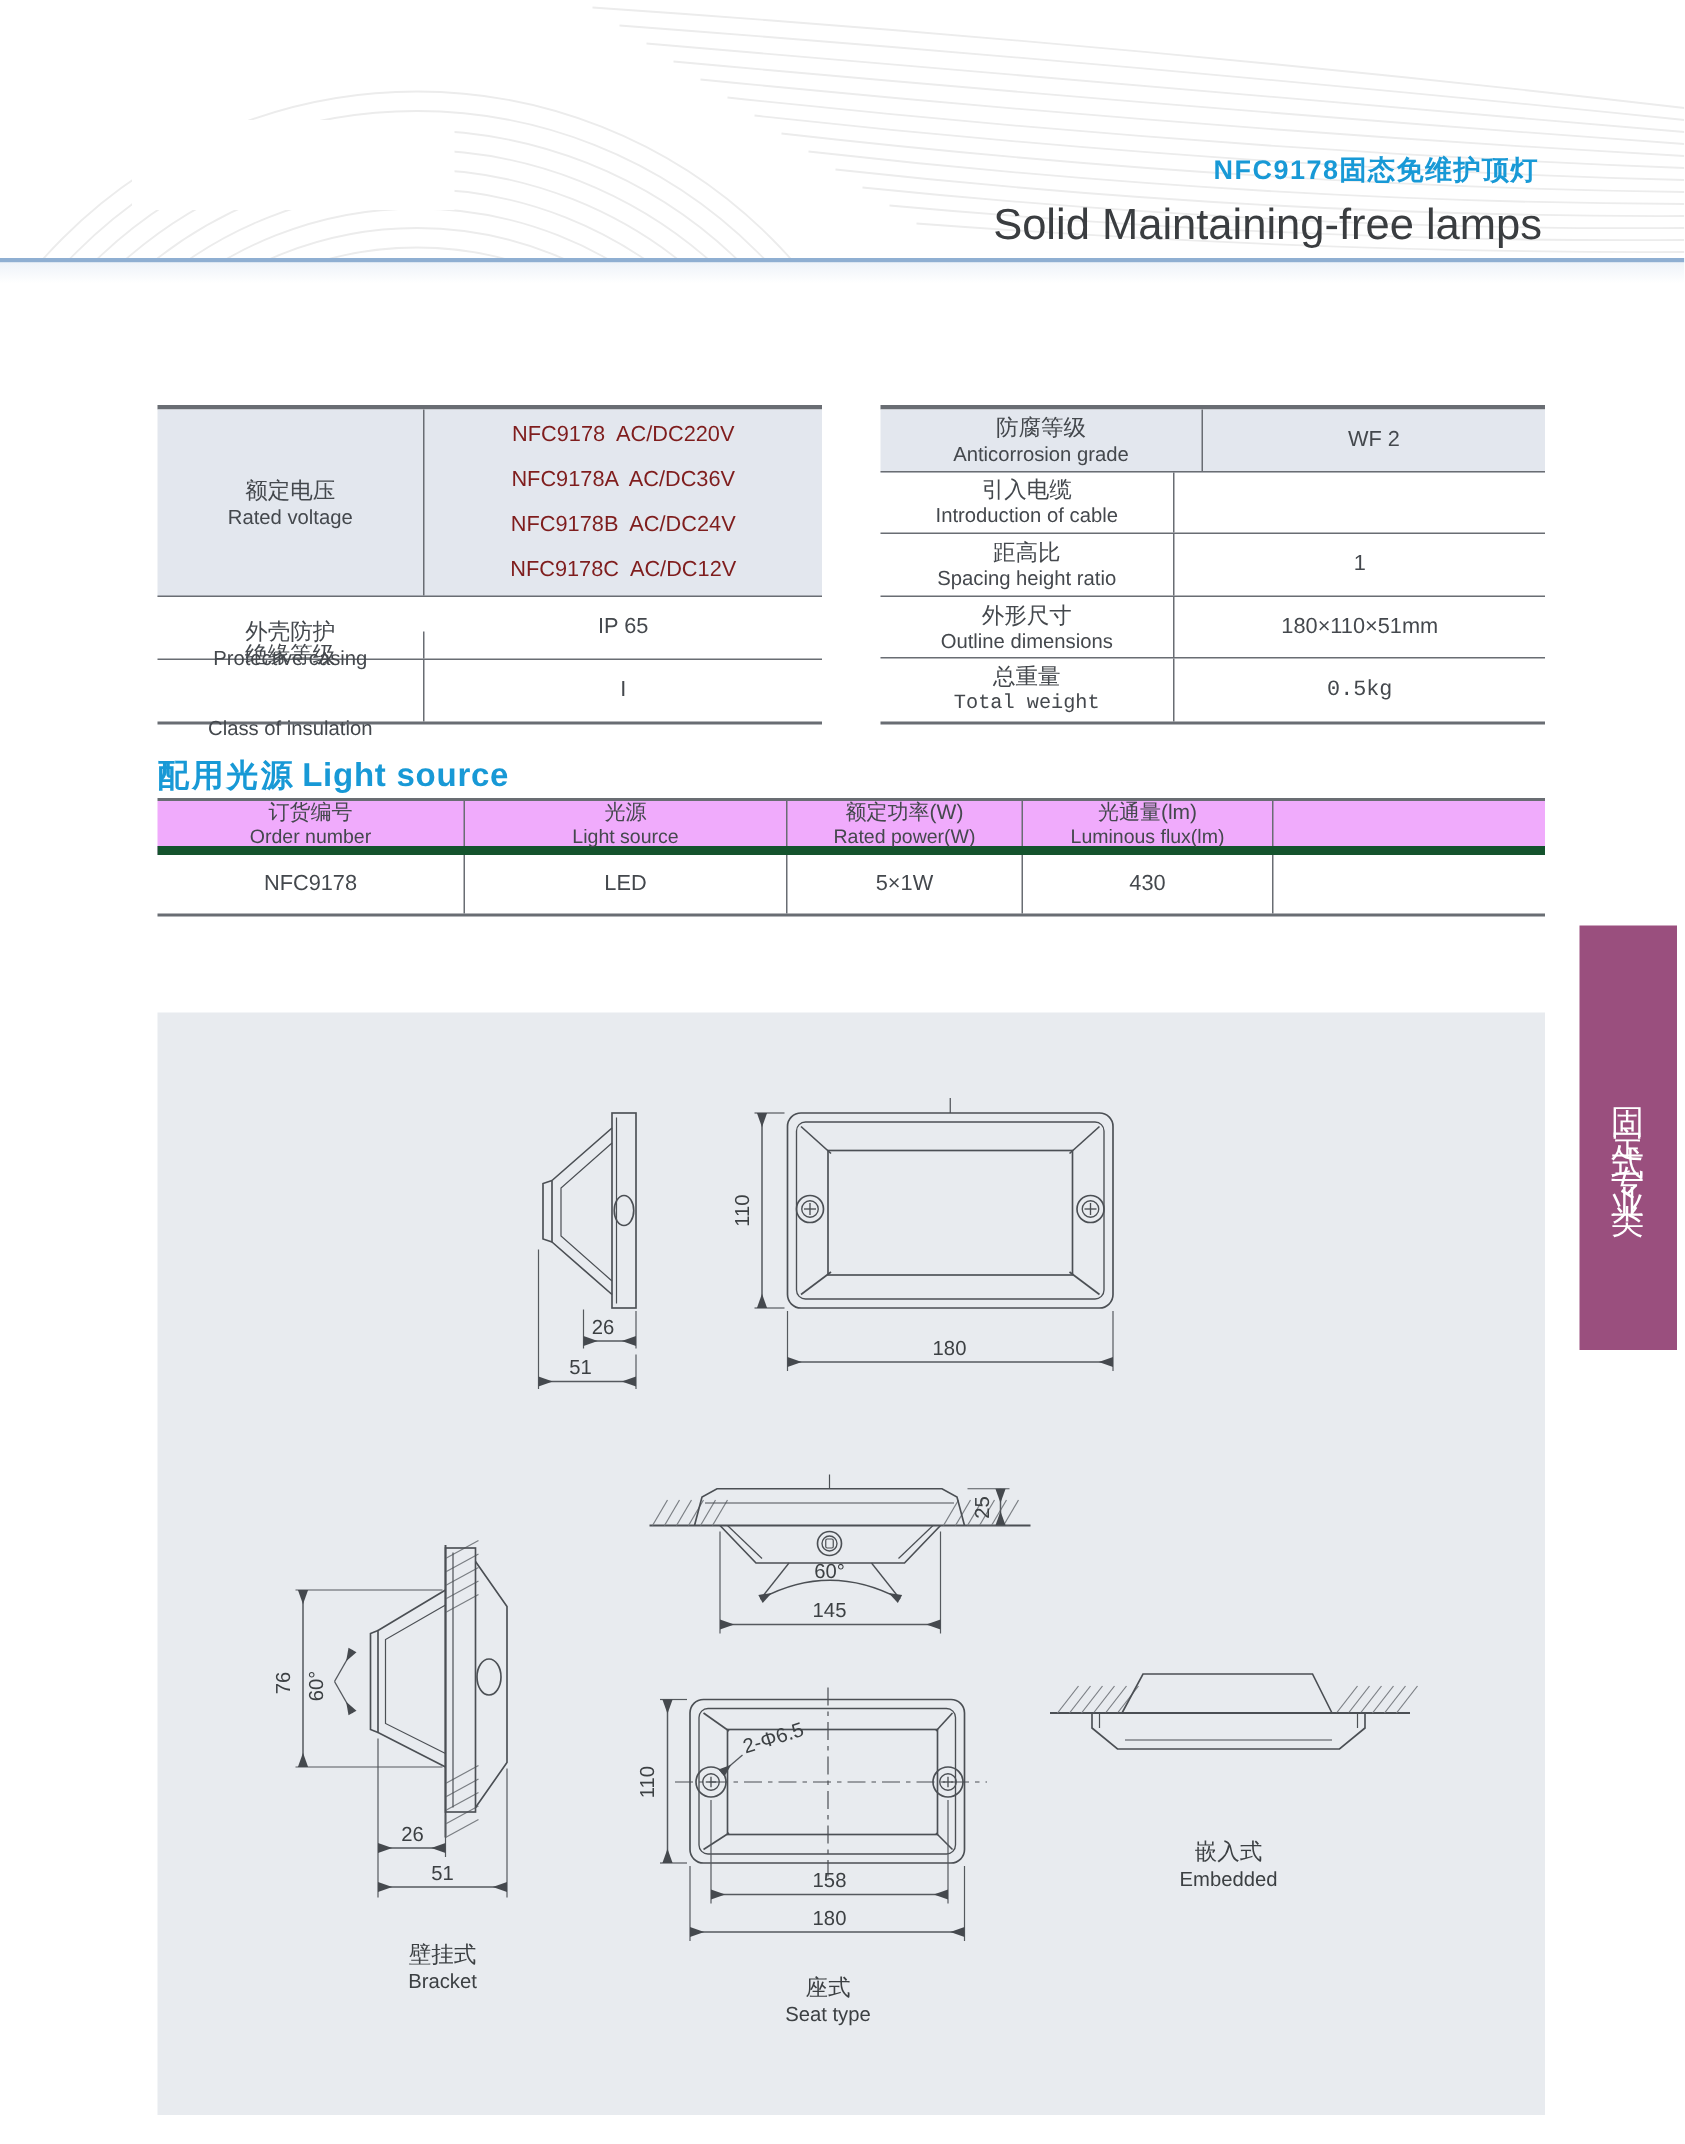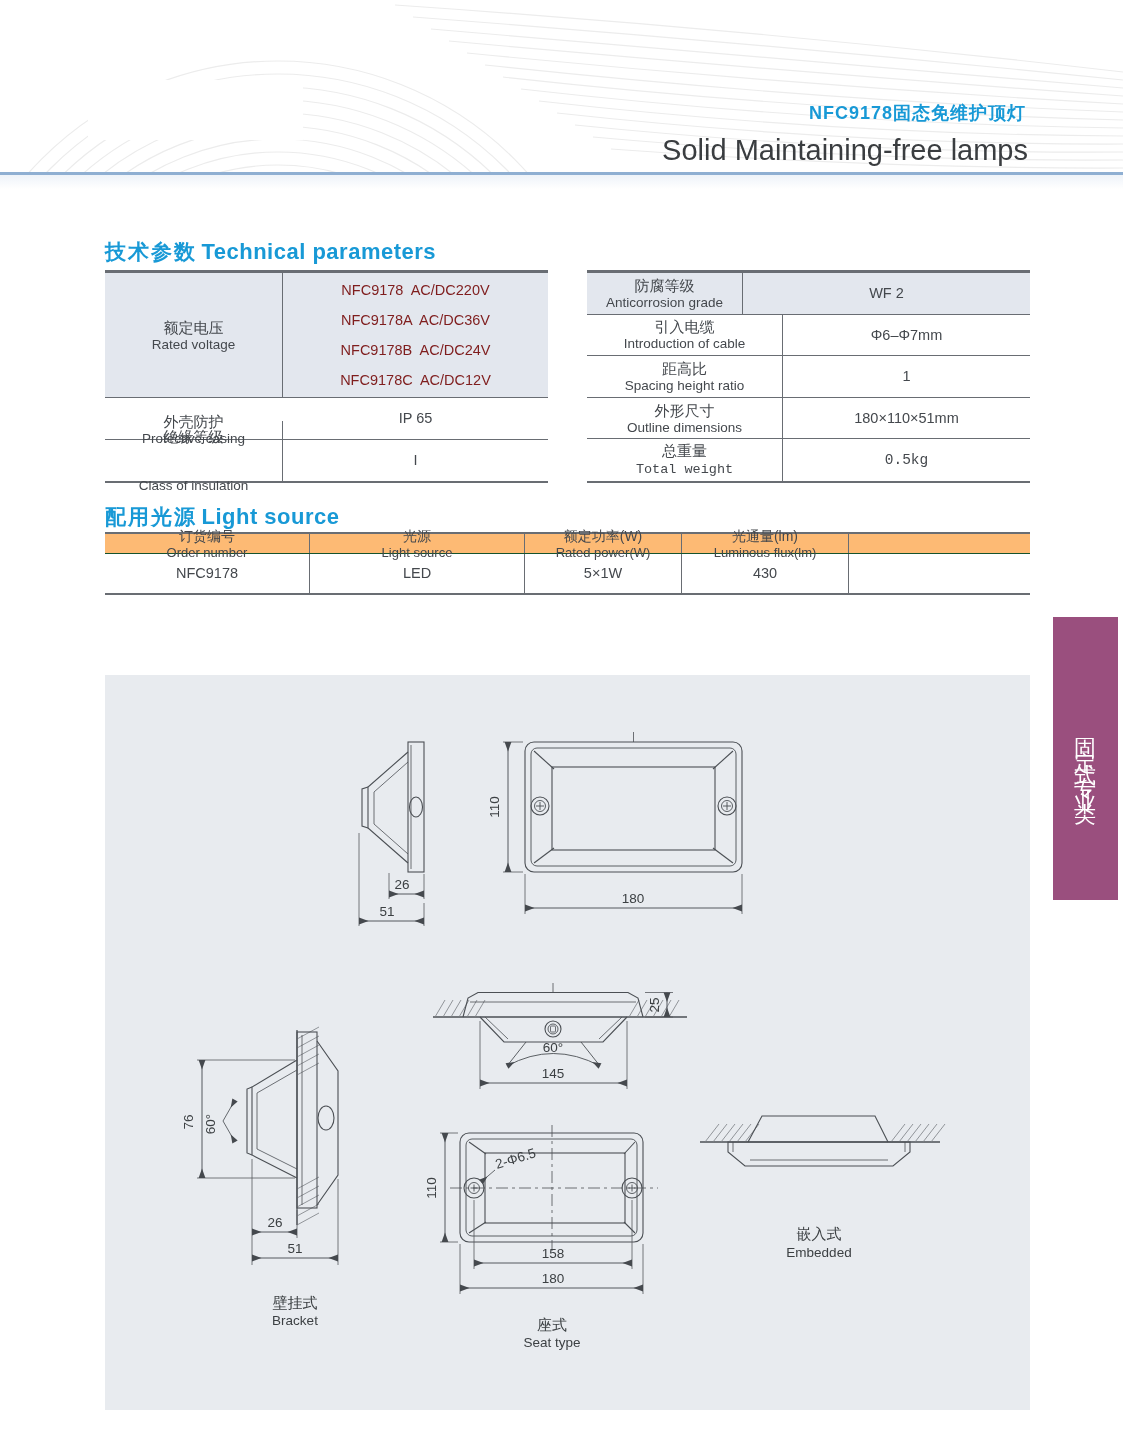--- a/index.html
+++ b/index.html
@@ -26,21 +26,21 @@
   .trow.shade{background:#e3e7ee;}
   .tlabel{box-sizing:border-box;border-right:1.5px solid #696d73;display:flex;flex-direction:column;justify-content:center;align-items:center;text-align:center;}
   .tval{flex:1;display:flex;flex-direction:column;justify-content:center;align-items:center;text-align:center;}
   .zh15{font-size:15px;line-height:19px;color:#44484d;}
   .en13{font-size:13.5px;line-height:16px;color:#44484d;}
   .v14{font-size:14.5px;color:#44484d;}
   .vline{font-size:14.5px;line-height:30px;white-space:pre;color:#7f1d1d;}
 
   .ltab{border-top:2.5px solid #696d73;border-bottom:2.5px solid #696d73;}
   .lrow{display:flex;box-sizing:border-box;}
-  .lhead{background:#fdba74;border-bottom:1px solid #14532d;height:20px;}
+  .lhead{background:#f0abfc;border-bottom:6px solid #14532d;height:36px;}
   .ldata{height:38.5px;}
   .lcell{box-sizing:border-box;display:flex;flex-direction:column;justify-content:center;align-items:center;text-align:center;}
   .lcell.bd{border-right:1.5px solid #696d73;}
   .lh-zh{font-size:14px;line-height:17px;color:#44484d;}
   .lh-en{font-size:13px;line-height:15px;color:#44484d;}
 
   
   .diagram-bg{left:105px;top:675px;width:925px;height:735px;background:#e8ebef;}
 
   
@@ -79,24 +79,20 @@
       <path d="M593,137 Q870,162 1123,160"></path>
       <path d="M611,149 Q880,169 1123,168"></path>
     </g>
     <rect x="88" y="80" width="215" height="60" fill="#ffffff"></rect>
   </svg>
   <div class="abs title-zh">NFC9178固态免维护顶灯</div>
   <div class="abs title-en">Solid Maintaining-free lamps</div>
   <div class="abs hdr-rule"></div>
   <div class="abs hdr-fade"></div>
 
-  <div class="abs sec" style="left:105px;top:238px;">
-    <span class="zh">技术参数</span>
-    <span class="en">Technical parameters</span>
-  </div>
 
   <div class="abs ttab" style="left:105px;top:270px;width:443px;">
     <div class="trow sep shade" style="height:125px;">
       <div class="tlabel" style="width:178px;">
         <div class="zh15">额定电压</div>
         <div class="en13">Rated voltage</div>
       </div>
       <div class="tval">
         <div class="vline">NFC9178  AC/DC220V</div>
         <div class="vline">NFC9178A  AC/DC36V</div>
@@ -115,32 +111,31 @@
       <div class="tlabel" style="width:178px;gap:32px;">
         <div class="zh15">绝缘等级</div>
         <div class="en13">Class of insulation</div>
       </div>
       <div class="tval v14">I</div>
     </div>
   </div>
 
   <div class="abs ttab" style="left:587px;top:270px;width:443px;">
     <div class="trow sep shade" style="height:41.6px;">
-      <div class="tlabel" style="width:156px;">
+      <div class="tlabel" style="width:215px;">
         <div class="zh15">防腐等级</div>
         <div class="en13">Anticorrosion grade</div>
       </div>
       <div class="tval v14">WF 2</div>
     </div>
     <div class="trow sep" style="height:41.6px;">
       <div class="tlabel" style="width:196px;text-align:right;">
         <div class="zh15">引入电缆</div>
         <div class="en13">Introduction of cable</div>
       </div>
-      <div class="tval v14">Φ6–Φ7mm</div>
     </div>
     <div class="trow sep" style="height:41.6px;">
       <div class="tlabel" style="width:196px;">
         <div class="zh15">距高比</div>
         <div class="en13">Spacing height ratio</div>
       </div>
       <div class="tval v14">1</div>
     </div>
     <div class="trow sep" style="height:41.6px;">
       <div class="tlabel" style="width:196px;">

